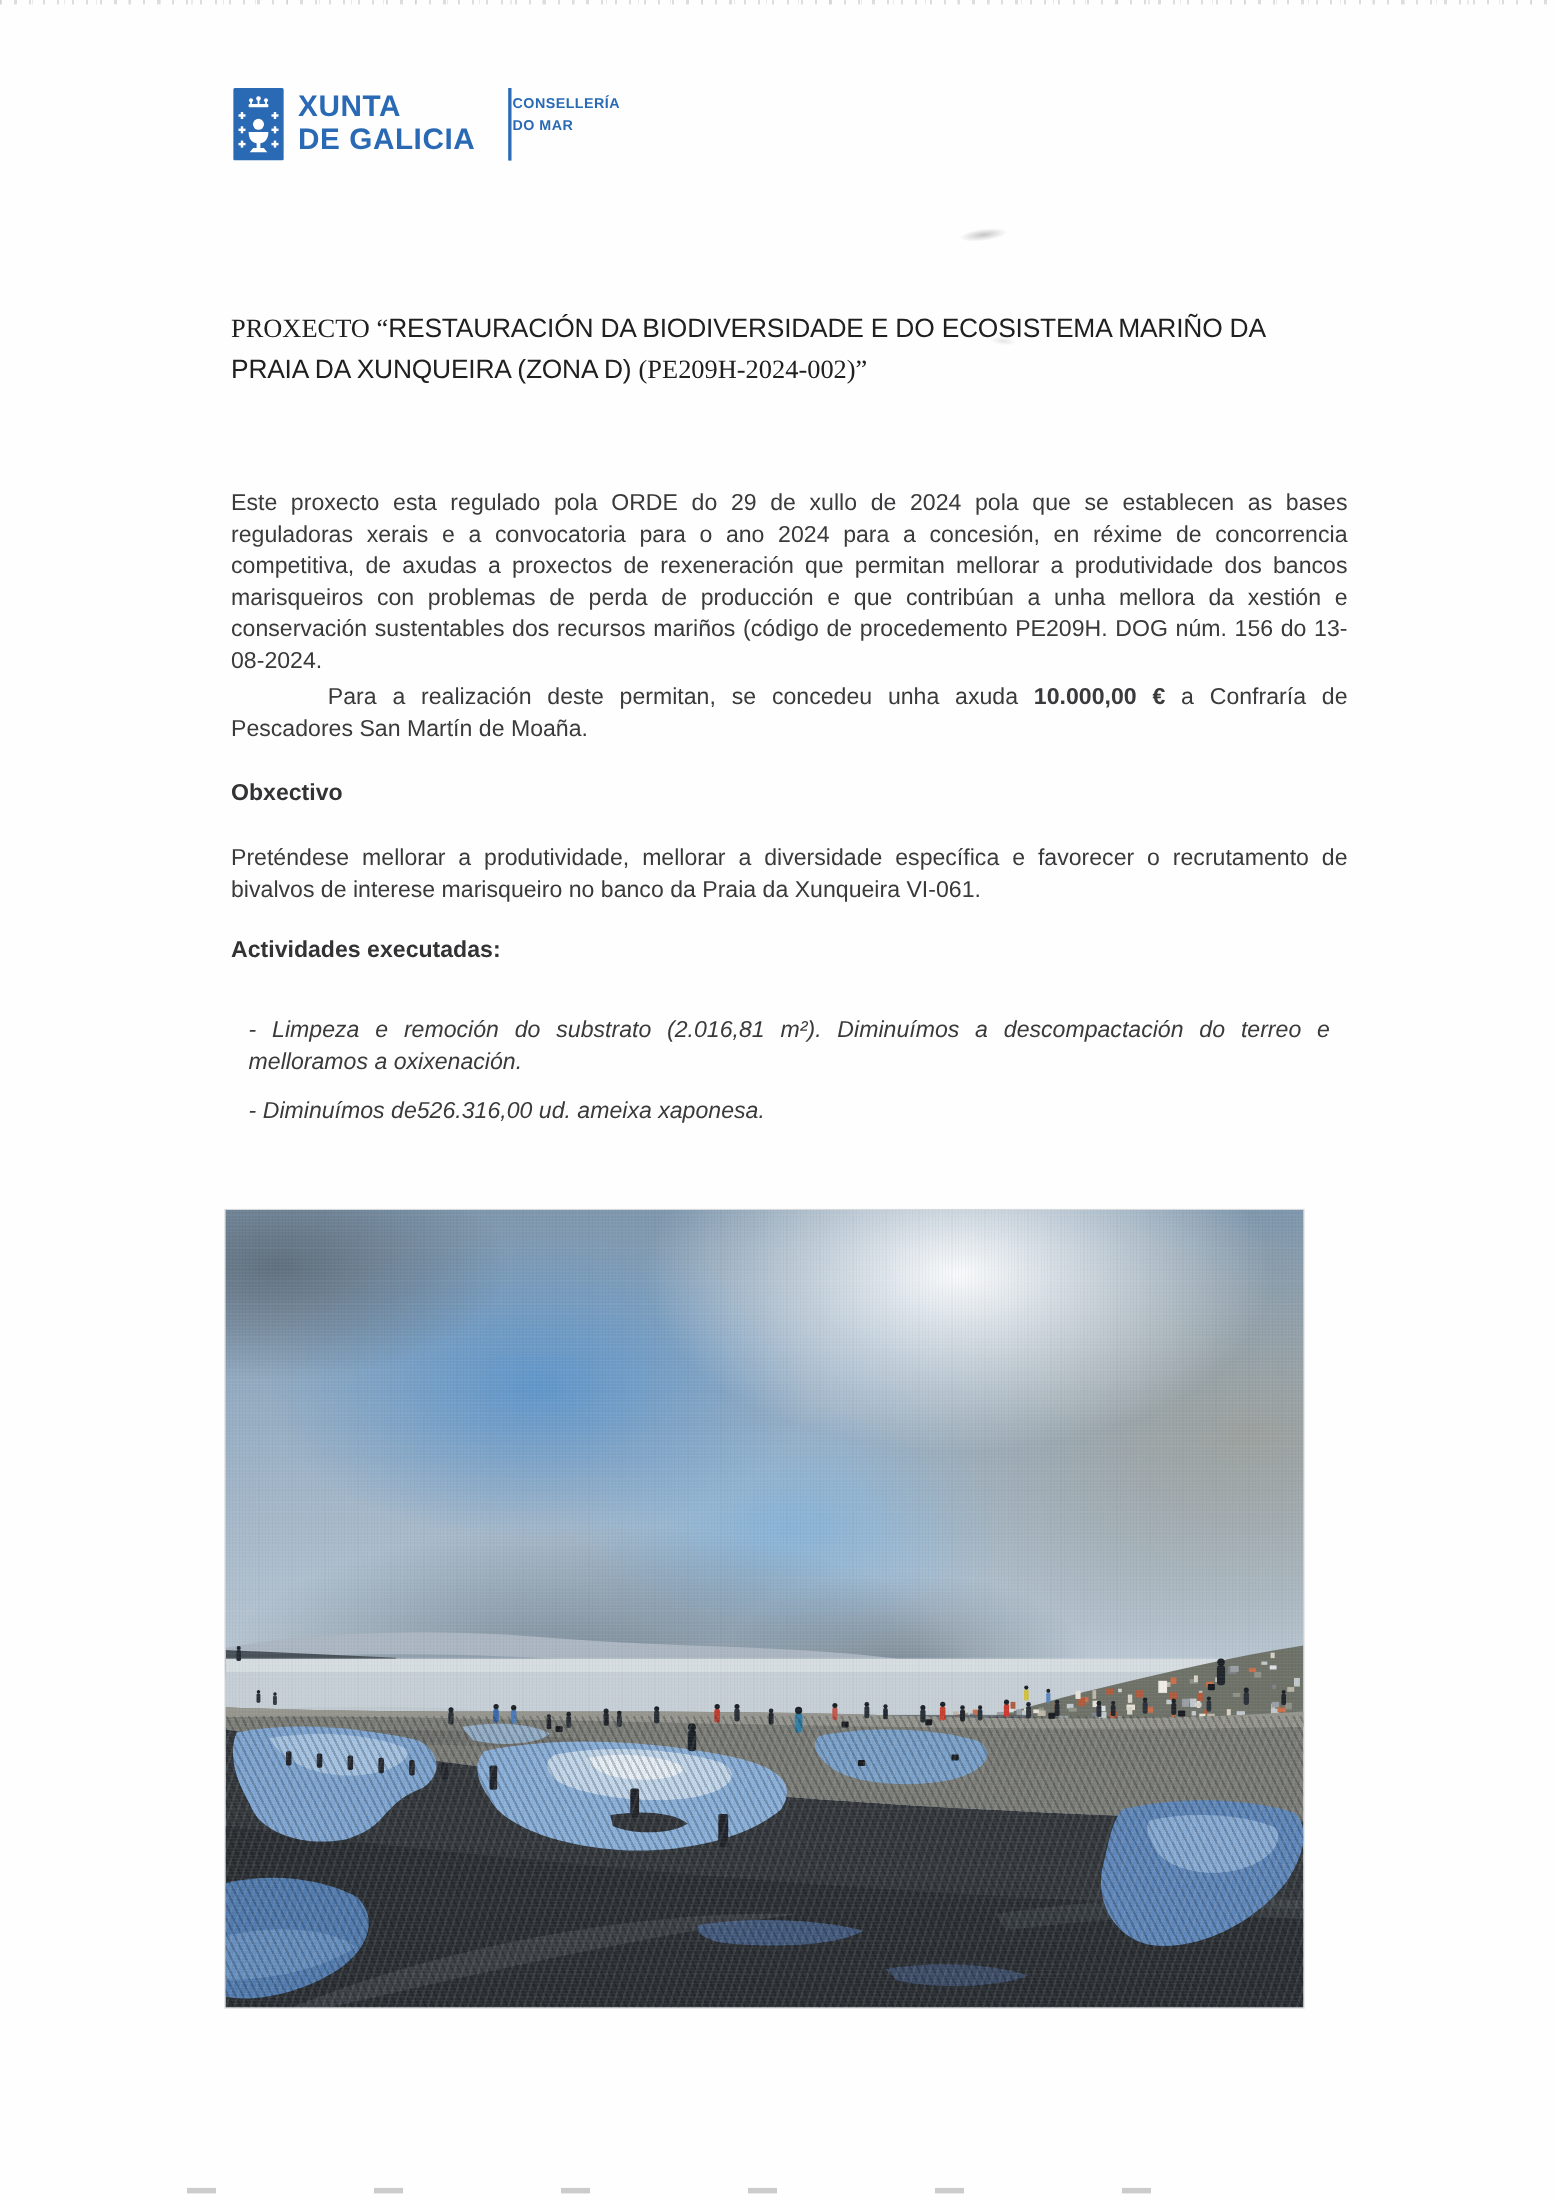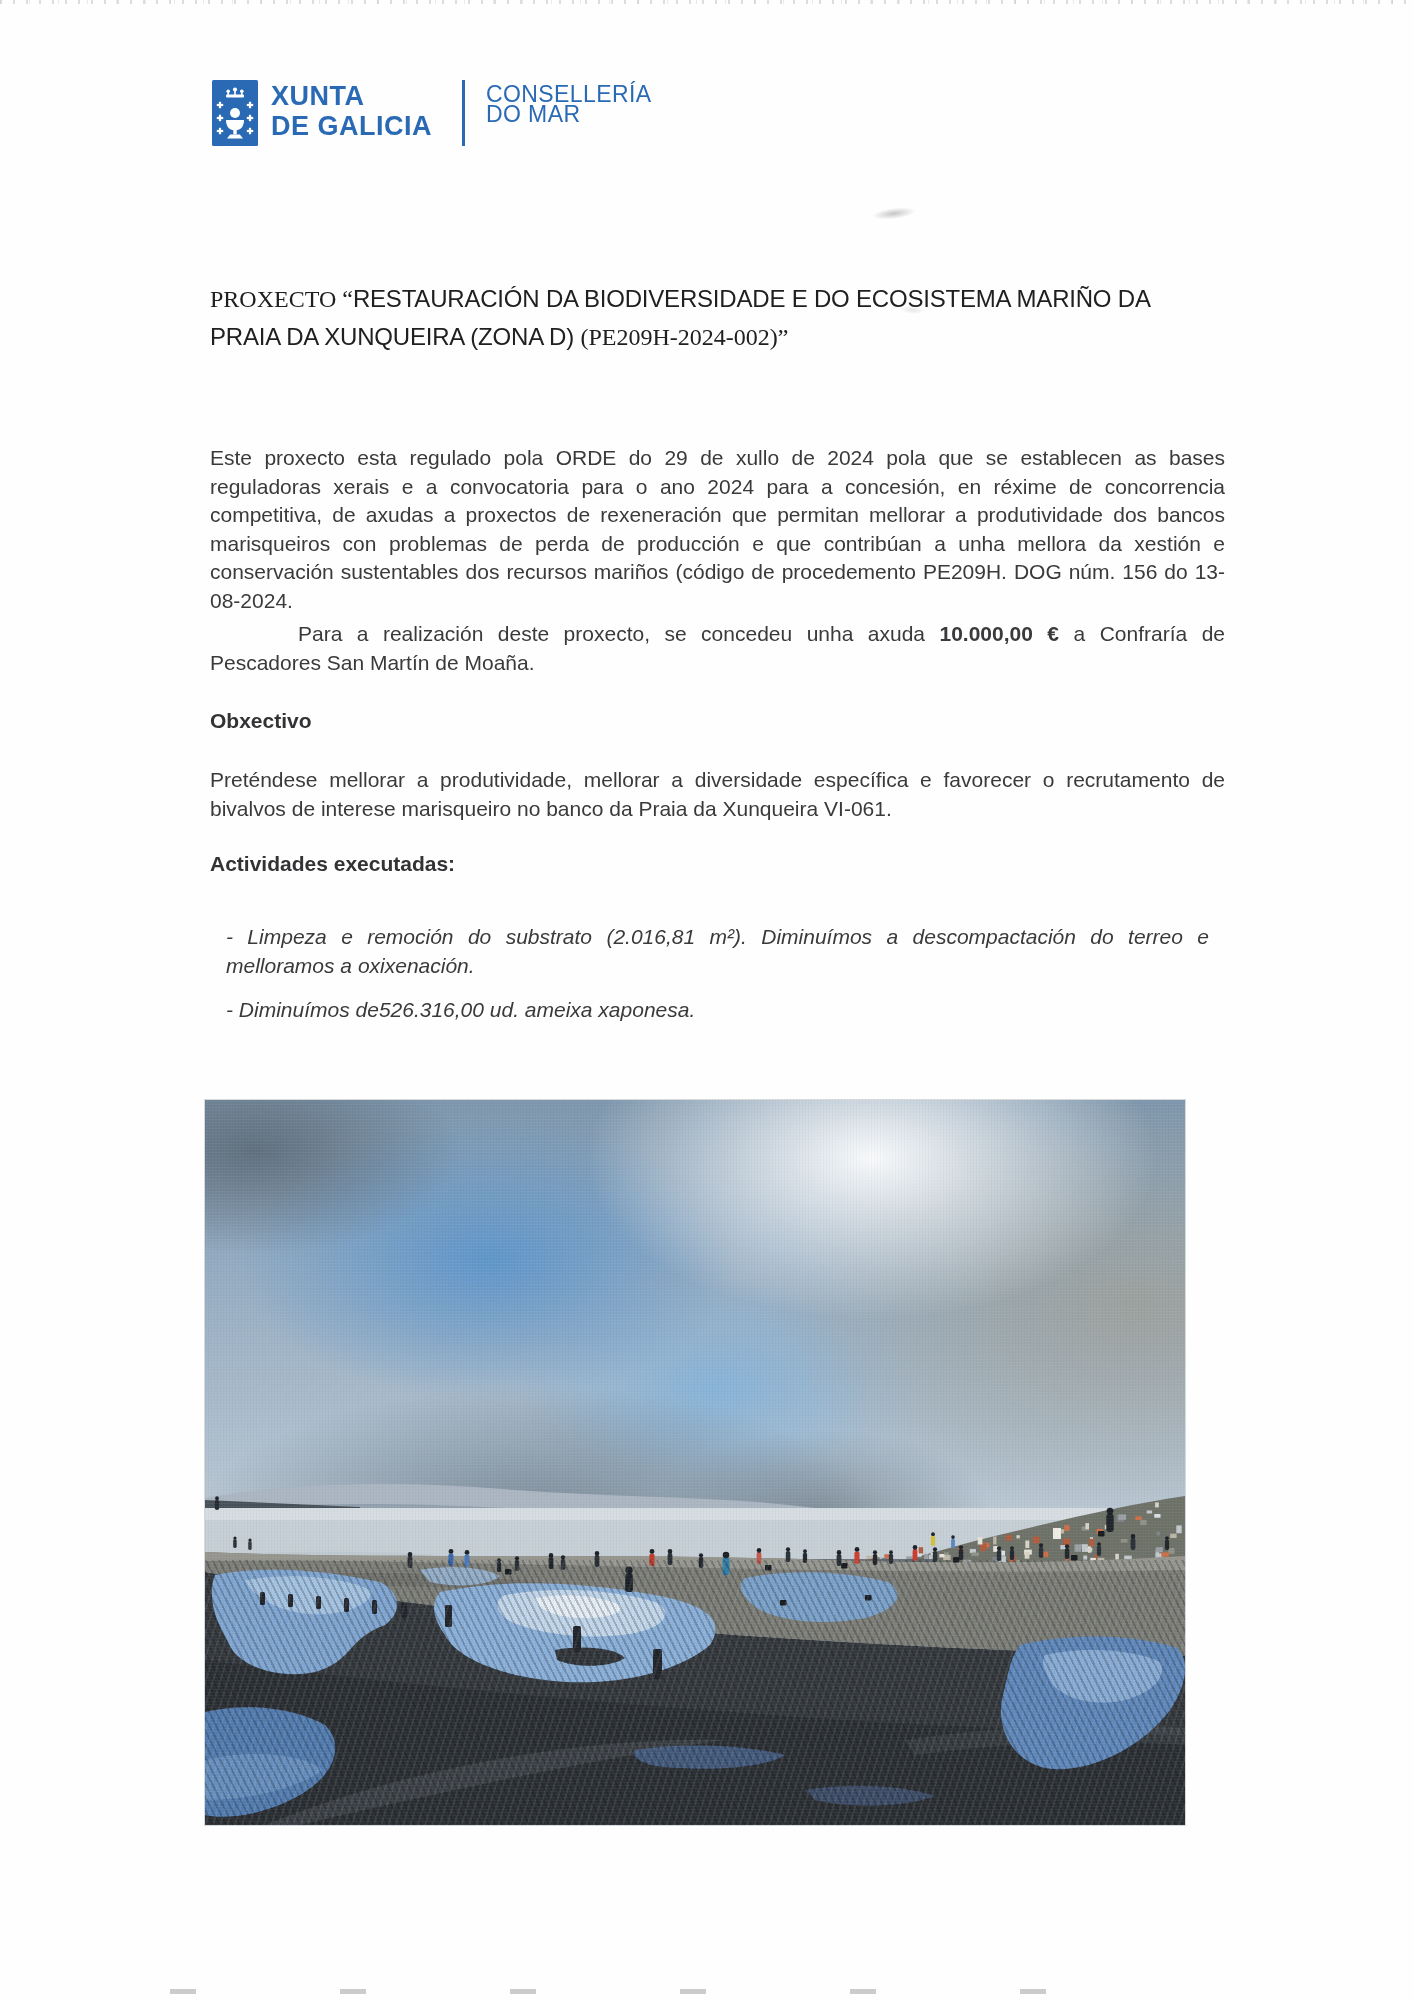--- a/index.html
+++ b/index.html
@@ -20,22 +20,22 @@
   .s2{ left:900px; top:306px; width:24px; height:8px; transform:rotate(6deg); opacity:.4;
        background: radial-gradient(ellipse at center, rgba(130,130,130,.5), rgba(130,130,130,0) 70%); }
 
   
   .logo{ position:absolute; left:212px; top:80px; width:420px; height:66px; }
   .emblem{ position:absolute; left:0; top:0; width:46px; height:66px; }
   .emblem svg{ display:block; width:46px; height:66px; }
   .brand{ position:absolute; left:59px; top:1px; color:var(--blue); font-weight:600;
           font-size:27px; line-height:30px; letter-spacing:.5px; white-space:nowrap; }
   .logo-divider{ position:absolute; left:250px; top:0; width:3px; height:66px; background:var(--blue); }
-  .dept{ position:absolute; left:274px; top:4px; color:var(--blue); font-weight:400;
-         font-size:23px; line-height:20px; letter-spacing:.4px; white-space:nowrap; }
+  .dept{ position:absolute; left:254px; top:4px; color:var(--blue); font-weight:700;
+         font-size:13px; line-height:20px; letter-spacing:.4px; white-space:nowrap; }
 
   
   .title{ position:absolute; left:210px; top:280px; width:1015px; margin:0;
           font-size:24px; line-height:37px; color:#202020; font-weight:400; }
   .title .sans{ font-family:"Liberation Sans",sans-serif; letter-spacing:-.2px; }
   .title .serif{ font-family:"Liberation Serif",serif; letter-spacing:0; }
   .body{ position:absolute; left:210px; width:1015px; margin:0; font-size:21px;
          line-height:28.6px; color:var(--ink); text-align:justify; }
   .para1{ top:444px; }
   .para2{ top:620px; text-indent:88px; }
@@ -123,21 +123,21 @@
     </div>
   </header>
 
   <div class="smudge s1"></div>
   <div class="smudge s2"></div>
 
   <h1 class="title"><span class="serif">PROXECTO “</span><span class="sans">RESTAURACIÓN DA BIODIVERSIDADE E DO ECOSISTEMA MARIÑO DA</span><br><span class="sans">PRAIA DA XUNQUEIRA (ZONA D) </span><span class="serif">(PE209H-2024-002)”</span></h1>
 
   <p class="body para1">Este proxecto esta regulado pola ORDE do 29 de xullo de 2024 pola que se establecen as bases reguladoras xerais e a convocatoria para o ano 2024 para a concesión, en réxime de concorrencia competitiva, de axudas a proxectos de rexeneración que permitan mellorar a produtividade dos bancos marisqueiros con problemas de perda de producción e que contribúan a unha mellora da xestión e conservación sustentables dos recursos mariños (código de procedemento PE209H.  DOG núm. 156 do 13-08-2024.</p>
 
-  <p class="body para2"><span>Para a realización deste proxecto, se concedeu unha axuda </span><span class="b">10.000,00 €</span><span> a Confraría de Pescadores San Martín de Moaña.</span></p>
+  <p class="body para2"><span>Para a realización deste permitan, se concedeu unha axuda </span><span class="b">10.000,00 €</span><span> a Confraría de Pescadores San Martín de Moaña.</span></p>
 
   <h2 class="h obx">Obxectivo</h2>
 
   <p class="body para3">Preténdese mellorar a produtividade, mellorar a diversidade específica e favorecer o recrutamento de bivalvos de interese marisqueiro no banco da Praia da Xunqueira VI-061.</p>
 
   <h2 class="h act">Actividades executadas:</h2>
 
   <div class="body acts">
     <p>- Limpeza e remoción do substrato (2.016,81 m²). Diminuímos a descompactación do terreo e melloramos a oxixenación.</p>
     <p>- Diminuímos de526.316,00 ud. ameixa xaponesa.</p>

